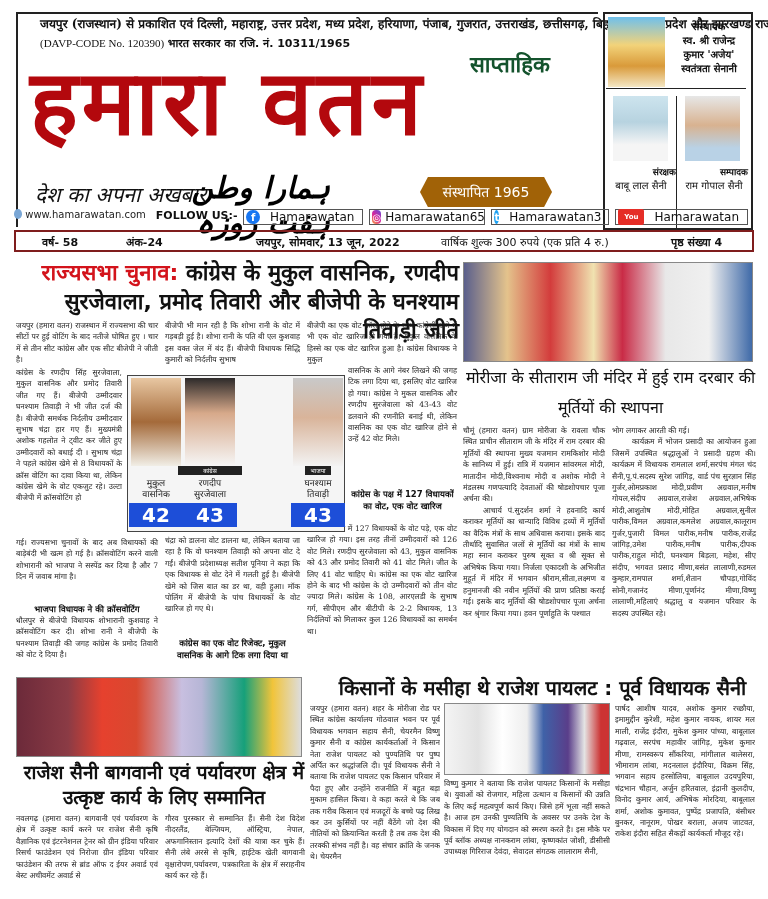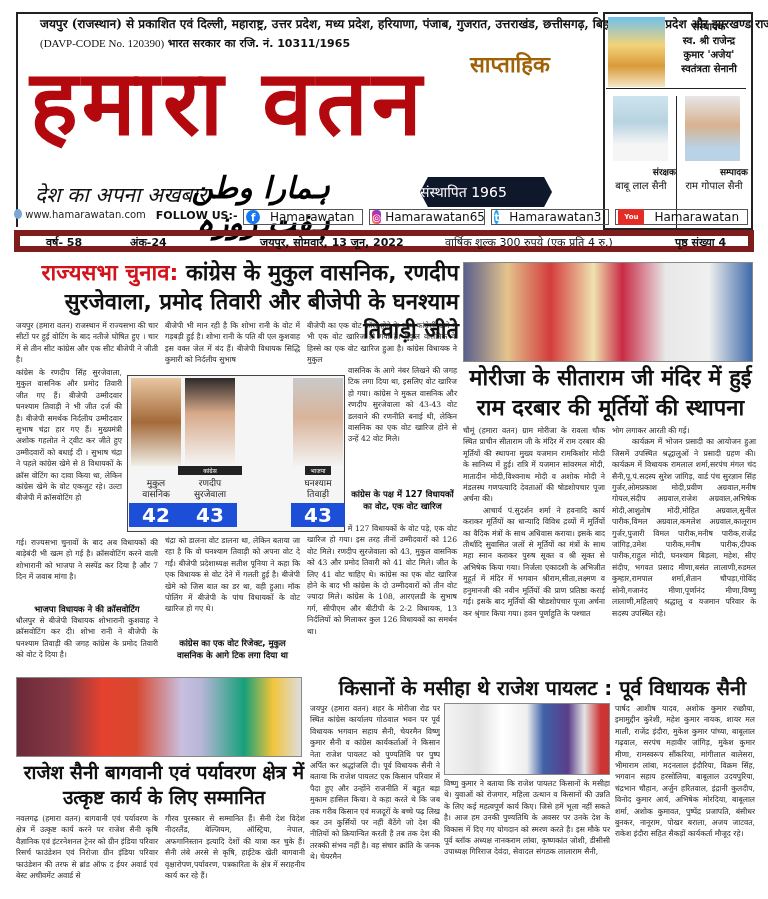--- a/index.html
+++ b/index.html
@@ -3,54 +3,54 @@
 <meta charset="utf-8">
 <style>
 *{box-sizing:border-box;margin:0;padding:0}
 body{width:768px;height:899px;overflow:hidden;background:#fff;font-family:"DejaVu Sans","Liberation Sans",sans-serif;color:#111;position:relative}
 .abs{position:absolute}
 .masthead-frame{left:16px;top:12px;width:582px;height:215px;border-left:2px solid #222;border-top:2px solid #222}
 .pubnote{left:40px;top:15px;font-size:12px;font-weight:bold;color:#111;white-space:nowrap;font-family:"DejaVu Serif",serif}
 .davp{left:40px;top:35px;font-size:11px;white-space:nowrap}
 .davp .a{font-family:"Liberation Serif",serif}
 .davp .b{font-weight:bold}
-.weekly{left:470px;top:48px;font-size:22px;font-weight:900;color:#a16207;font-family:"DejaVu Sans",sans-serif}
+.weekly{left:470px;top:48px;font-size:22px;font-weight:900;color:#14532d;font-family:"DejaVu Sans",sans-serif}
 .title{left:30px;top:58px;font-size:90px;font-weight:900;color:#b3080d;letter-spacing:4px;line-height:1;font-family:"DejaVu Sans",sans-serif}
 .tagline{left:35px;top:180px;font-size:21px;font-style:italic;color:#111}
 .urdu{left:200px;top:165px;font-size:30px;font-weight:bold;color:#000;font-family:"DejaVu Serif",serif;font-style:italic;direction:rtl}
-.estd{left:330px;top:177px;width:132px;height:30px;background:#0f172a;color:#fff;font-size:14px;line-height:30px;clip-path:polygon(6% 0,94% 0,100% 50%,94% 100%,6% 100%,0 50%)}
+.estd{left:330px;top:177px;width:132px;height:30px;background:#a16207;color:#fff;font-size:14px;text-align:center;line-height:30px;clip-path:polygon(6% 0,94% 0,100% 50%,94% 100%,6% 100%,0 50%)}
 .rightbox{left:603px;top:12px;width:150px;height:218px;border:2px solid #222}
 .founder-photo{left:608px;top:17px;width:57px;height:70px;background:linear-gradient(#6fc0ec,#f2d37a 40%,#d99a3a 70%,#f4e7c4)}
 .founder-text{left:668px;top:20px;width:82px;font-size:10px;text-align:center;line-height:14px;font-weight:bold}
 .divider-h{left:606px;top:88px;width:140px;height:1px;background:#222}
 .patron-photo{left:613px;top:96px;width:55px;height:65px;background:linear-gradient(#cde4ee,#b7d3e0 40%,#f5f5f5 75%)}
 .editor-photo{left:685px;top:96px;width:55px;height:65px;background:linear-gradient(#e7e7e7,#d8b290 45%,#b9d2e6 80%)}
 .divider-v{left:676px;top:96px;width:1px;height:135px;background:#222}
 .role{font-size:9px;text-align:right;font-weight:bold;width:70px}
 .name{font-size:10px;text-align:center;width:74px}
 .social{left:14px;top:209px;width:740px;height:20px;display:flex;align-items:flex-start;font-size:10px;white-space:nowrap}
 .social .url{color:#222;margin-left:3px;margin-right:10px}
 .social .follow{font-weight:bold;font-size:11px;margin-right:6px}
 .sbox{display:flex;align-items:center;border:1px solid #555;height:16px;margin-right:6px}
 .sico{width:16px;height:16px;display:flex;align-items:center;justify-content:center;font-size:10px;color:#fff;font-weight:bold}
 .slabel{padding:0 8px;font-size:12px;color:#111}
-.infobar{left:14px;top:230px;width:740px;height:22px;border:6px solid #7f1d1d;display:flex;align-items:center;font-size:11px;font-weight:bold;font-family:"DejaVu Sans",sans-serif}
+.infobar{left:14px;top:230px;width:740px;height:22px;border:2px solid #7f1d1d;display:flex;align-items:center;font-size:11px;font-weight:bold;font-family:"DejaVu Sans",sans-serif}
 .infobar span{position:absolute}
 .h1{left:14px;top:258px;width:445px;text-align:right;font-size:22px;font-weight:bold;line-height:29px}
 .h1 .red{color:#d3131b}
 .col{font-size:7.6px;line-height:11.4px;text-align:justify;color:#222;font-family:"DejaVu Serif",serif}
 .sub{font-weight:bold;text-align:center;font-size:8.5px;line-height:12px;color:#111}
 .candidates{left:127px;top:375px;width:218px;height:157px;border:1px solid #444;background:#f5f5f5}
 .cand{position:absolute;top:2px;width:54px;height:150px}
 .face{position:absolute;left:2px;top:0;width:50px;height:88px}
 .cname{position:absolute;top:100px;width:54px;text-align:center;font-size:9px;line-height:11px;color:#222}
 .vote{position:absolute;top:125px;width:54px;height:24px;background:#1d4ed8;color:#fff;font-size:20px;font-weight:bold;text-align:center;line-height:24px}
 .party{position:absolute;top:88px;height:9px;background:#222;color:#fff;font-size:6px;text-align:center;line-height:9px}
 .photo1{left:463px;top:262px;width:290px;height:100px;border:1px solid #888;background:linear-gradient(90deg,#5a5f8c 0%,#e4c38c 15%,#d33c3c 30%,#f0e2b0 45%,#c92b46 55%,#e8e8e8 70%,#f0f0f0 85%,#3f6aa8 100%)}
-.h2{left:463px;top:363px;width:295px;text-align:center;font-size:22px;font-weight:bold;line-height:30px}
+.h2{left:463px;top:363px;width:295px;text-align:center;font-size:16px;font-weight:normal;line-height:30px}
 .photo2{left:16px;top:677px;width:286px;height:80px;border:1px solid #888;background:linear-gradient(90deg,#6c2a3a 0%,#8b3b45 18%,#e6412e 30%,#d9482f 42%,#c8bfe0 58%,#b6b6d6 65%,#16a07a 80%,#f1c43a 90%,#ddd 100%)}
 .h3{left:14px;top:760px;width:300px;text-align:center;font-size:19px;font-weight:bold;line-height:25px}
 .h4{left:320px;top:676px;width:445px;text-align:center;font-size:20px;font-weight:bold;line-height:24px}
 .photo3{left:444px;top:703px;width:166px;height:72px;border:1px solid #888;background:linear-gradient(90deg,#f4f4f4 0%,#e2e2e2 20%,#fff 35%,#eee 50%,#3f62a8 60%,#5a3e8a 75%,#e4e4e4 85%,#c33 95%)}
 </style>
 </head>
 <body>
 
 <div class="abs masthead-frame"></div>
 <div class="abs pubnote">जयपुर (राजस्थान) से प्रकाशित एवं दिल्ली, महाराष्ट्र, उत्तर प्रदेश, मध्य प्रदेश, हरियाणा, पंजाब, गुजरात, उत्तराखंड, छत्तीसगढ़, बिहार, हिमाचल प्रदेश और झारखण्ड राज्यों में प्रसारित</div>

